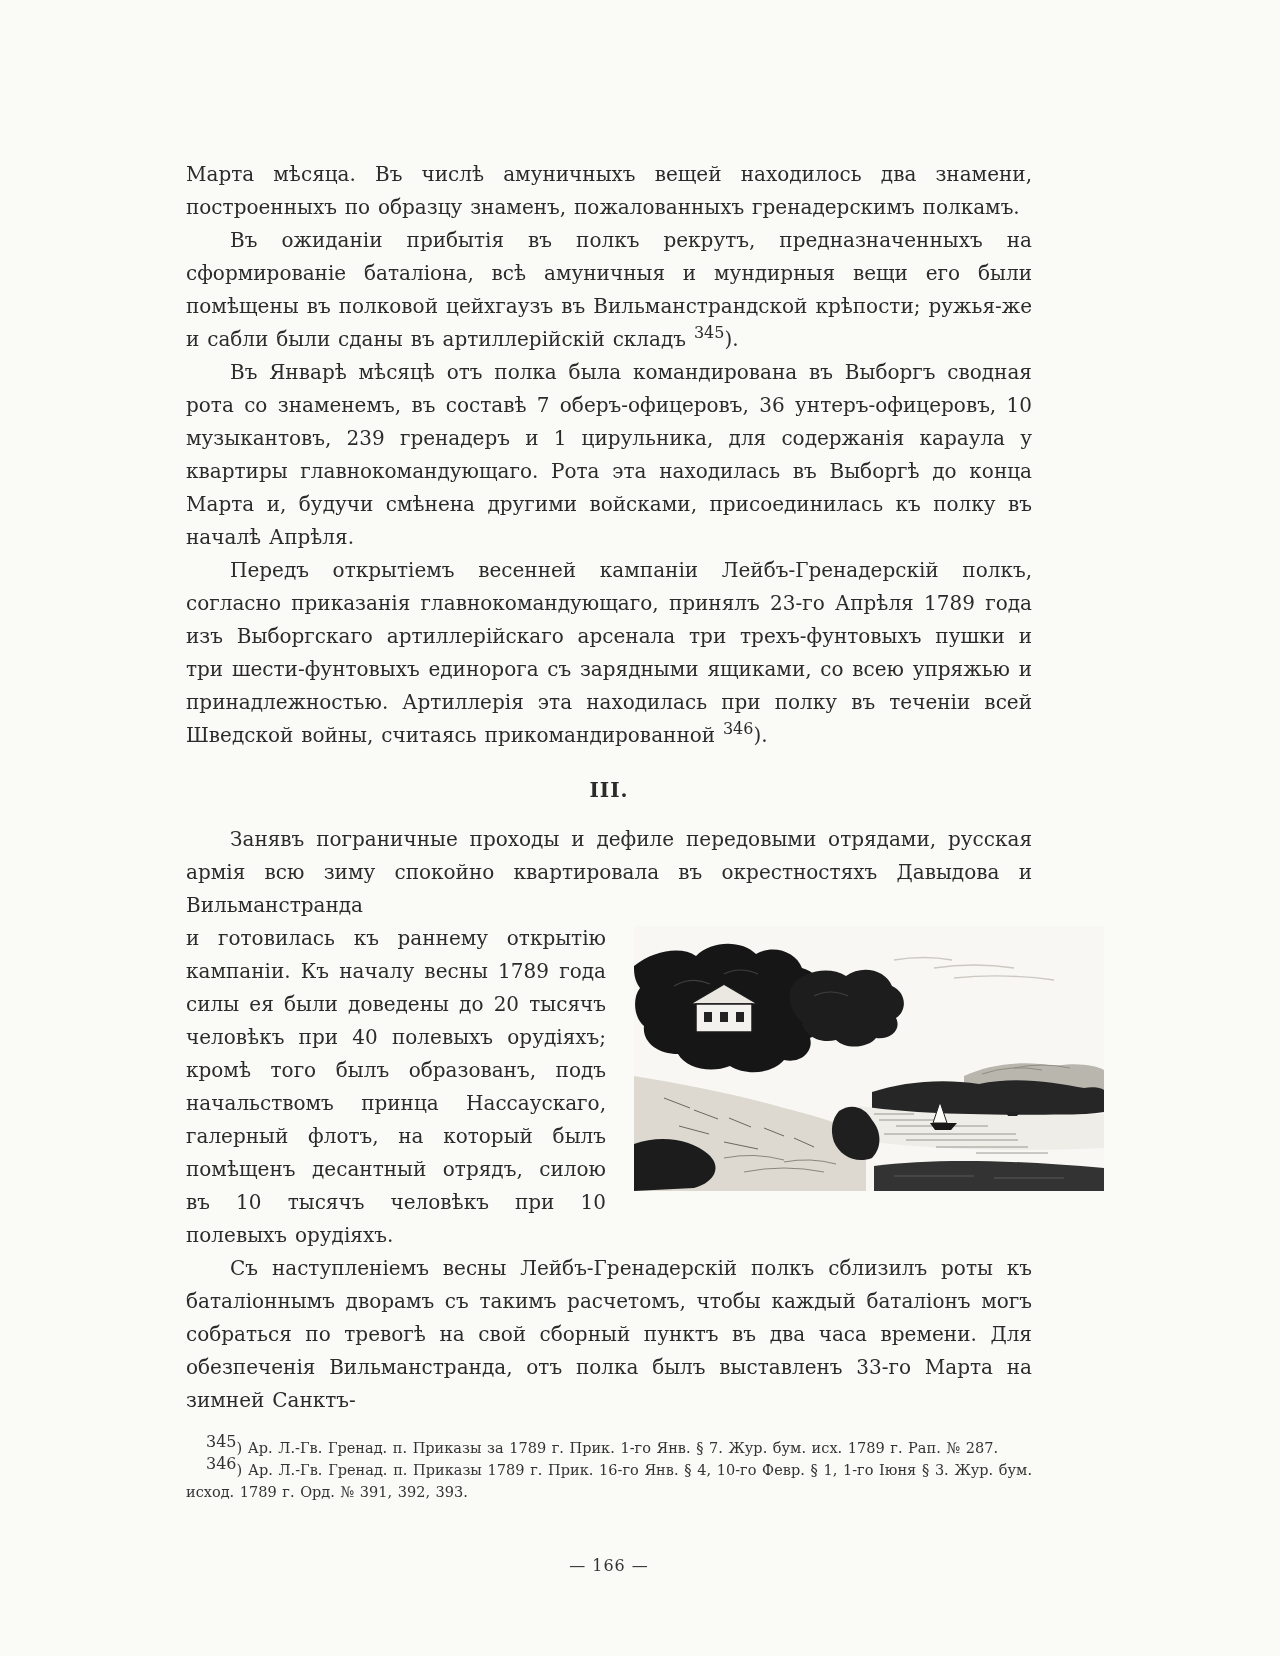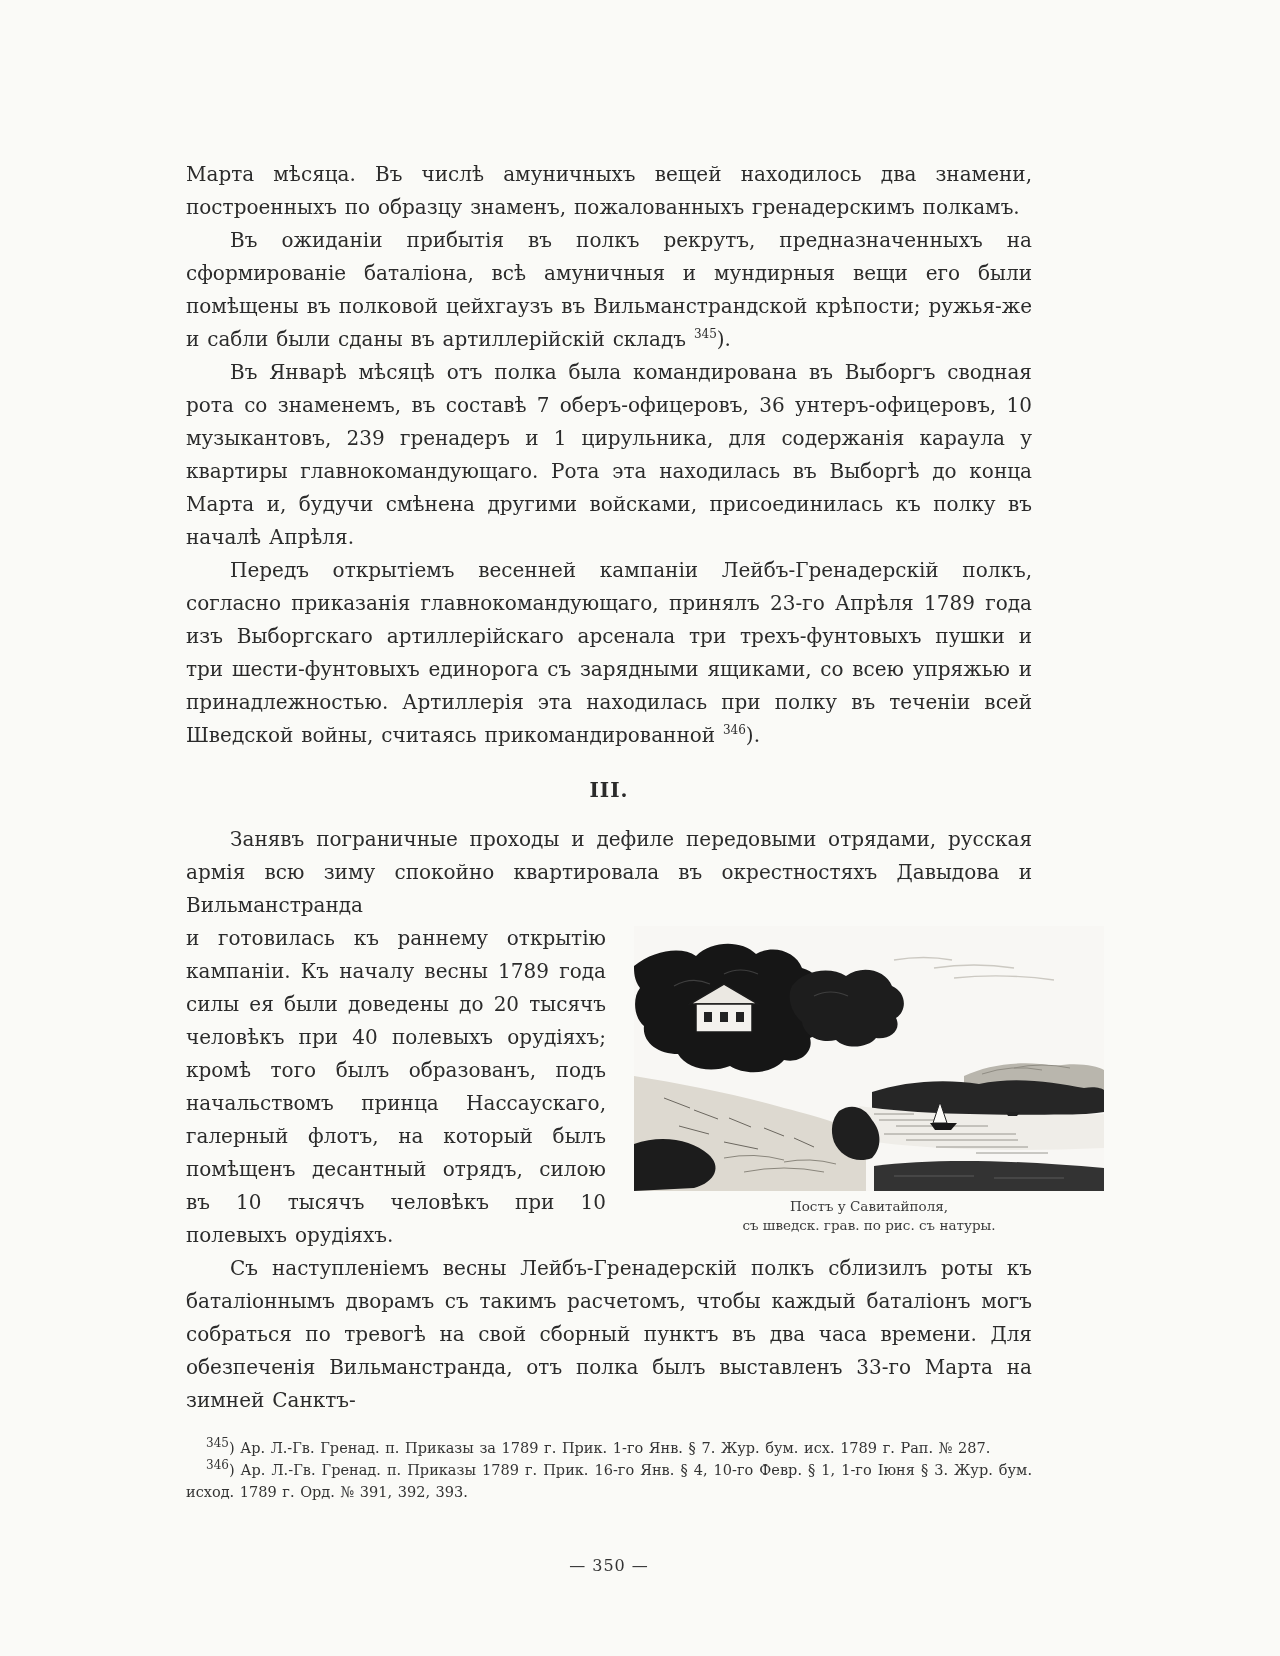--- a/index.html
+++ b/index.html
@@ -14,21 +14,21 @@
   .page { position: absolute; inset: 0; }
   .text-column { position: absolute; left: 186px; top: 158px; width: 846px; }
   .para {
     font-size: 20px;
     line-height: 33px;
     text-align: justify;
     word-spacing: 1.5px;
   }
   .indent { text-indent: 44px; }
   sup.fnref, .footnote sup {
-    font-size: 12px;
+    font-size: 16px;
     line-height: 0;
     vertical-align: super;
   }
   .section-heading {
     text-align: center;
     font-size: 20px;
     font-weight: bold;
     line-height: 33px;
     margin: 22px 0 16px 0;
     letter-spacing: 1px;
@@ -121,32 +121,28 @@
           <path d="M296,197 L323,197 L317,204 L301,204 Z" fill="#181818"></path>
           <path d="M372,186 l14,0 l-3,4 l-9,0 Z" fill="#222"></path>
 
           <path d="M0,218 C28,208 58,214 74,228 C88,240 82,256 60,262 L0,265 Z" fill="#1c1c1c"></path>
 
           <path d="M240,240 C300,232 380,234 470,242 L470,265 L240,265 Z" fill="#333"></path>
           <path d="M260,250 h80 M360,252 h70" stroke="#5a5a5a" stroke-width="1" fill="none"></path>
 
           <path d="M90,232 q30,-6 60,2 M110,246 q40,-8 80,0 M150,236 q26,-5 52,2" stroke="#8a867c" stroke-width="1" fill="none"></path>
         </svg>
-        <figcaption class="caption">
-          <div>Постъ у Савитайполя,</div>
-          <div>съ шведск. грав. по рис. съ натуры.</div>
-        </figcaption>
       </figure>
 
       <p class="para">и готовилась къ раннему открытію кампаніи. Къ началу весны 1789 года силы ея были доведены до 20 тысячъ человѣкъ при 40 полевыхъ орудіяхъ; кромѣ того былъ образованъ, подъ начальствомъ принца Нассаускаго, галерный флотъ, на который былъ помѣщенъ десантный отрядъ, силою въ 10 тысячъ человѣкъ при 10 полевыхъ орудіяхъ.</p>
 
       <p class="para indent">Съ наступленіемъ весны Лейбъ-Гренадерскій полкъ сблизилъ роты къ баталіоннымъ дворамъ съ такимъ расчетомъ, чтобы каждый баталіонъ могъ собраться по тревогѣ на свой сборный пунктъ въ два часа времени. Для обезпеченія Вильманстранда, отъ полка былъ выставленъ 33-го Марта на зимней Санктъ-</p>
     </div>
 
     <div class="footnotes">
       <p class="footnote"><sup>345</sup><span>) Ар. Л.-Гв. Гренад. п. Приказы за 1789 г. Прик. 1-го Янв. § 7. Жур. бум. исх. 1789 г. Рап. № 287.</span></p>
       <p class="footnote"><sup>346</sup><span>) Ар. Л.-Гв. Гренад. п. Приказы 1789 г. Прик. 16-го Янв. § 4, 10-го Февр. § 1, 1-го Іюня § 3. Жур. бум. исход. 1789 г. Орд. № 391, 392, 393.</span></p>
     </div>
 
   </div>
 
-  <div class="page-number">— 350 —</div>
+  <div class="page-number">— 166 —</div>
 </div>
 
 </body></html>

